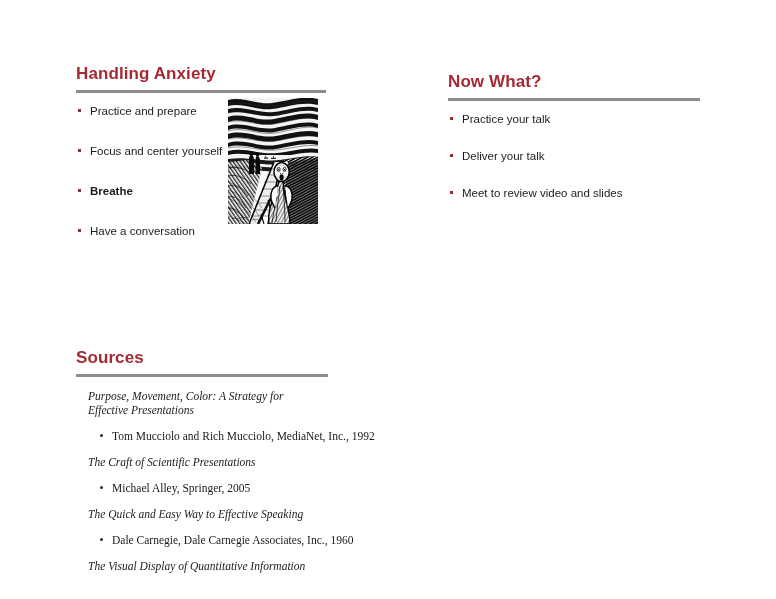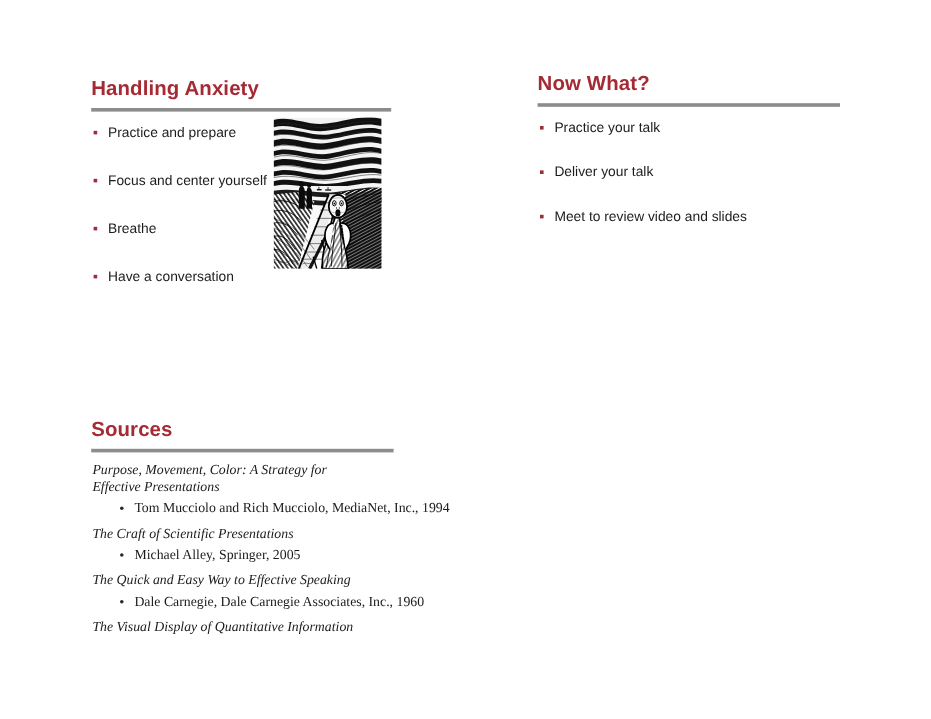--- a/index.html
+++ b/index.html
@@ -56,21 +56,21 @@
     width: 3px;
     height: 3px;
     background: #9b2f38;
   }
   .src-title {
     font-family: "Liberation Serif", serif;
     font-style: italic;
     font-size: 11.5px;
     line-height: 14px;
     color: #1a1a1a;
-    margin: 1px;
+    margin: 12px;
   }
   .src-title.two-line { max-width: 232px; }
   .src-author {
     position: relative;
     font-family: "Liberation Serif", serif;
     font-size: 11.5px;
     line-height: 14px;
     color: #1a1a1a;
     margin: 4px 0 0 0;
     padding-left: 36px;
@@ -101,21 +101,21 @@
   <div class="rule"></div>
   <ul class="bullets" style="margin-top:11px;">
     <li style="margin-bottom:26px;">
       <span class="bul"></span>
       <span>Practice and prepare</span>
     </li>
     <li style="margin-bottom:26px;">
       <span class="bul"></span>
       <span>Focus and center yourself</span>
     </li>
-    <li style="margin-bottom:26px;">
+    <li style="margin-bottom:26px;font-weight:bold;">
       <span class="bul"></span>
       <span>Breathe</span>
     </li>
     <li>
       <span class="bul"></span>
       <span>Have a conversation</span>
     </li>
   </ul>
 </div>
 
@@ -276,21 +276,21 @@
       </g>
 
       <g stroke="#1a1a1a" stroke-width="0.55" fill="none" opacity="0.8">
         <path d="M4,121 C7,119 9,122 12,120 C15,118 18,121 21,119"></path>
         <path d="M24,122 C27,120 30,123 33,121"></path>
       </g>
     </g>
   </svg>
 </div>
 
-<div class="panel" style="left:448px; top:60px; width:252px;">
+<div class="panel" style="left:448px; top:72px; width:252px;">
   <h2 class="heading">Now What?</h2>
   <div class="rule"></div>
   <ul class="bullets" style="margin-top:11px;">
     <li style="margin-bottom:23px;">
       <span class="bul"></span>
       <span>Practice your talk</span>
     </li>
     <li style="margin-bottom:23px;">
       <span class="bul"></span>
       <span>Deliver your talk</span>
@@ -305,21 +305,21 @@
 <div class="panel" style="left:76px; top:348px; width:252px;">
   <h2 class="heading">Sources</h2>
   <div class="rule"></div>
 
   <div style="margin-top:8px; width:300px;">
 
     <div class="src-group">
       <p class="src-title two-line">Purpose, Movement, Color: A Strategy for Effective Presentations</p>
       <p class="src-author">
         <span class="bul2"></span>
-        <span>Tom Mucciolo and Rich Mucciolo, MediaNet, Inc., 1994</span>
+        <span>Tom Mucciolo and Rich Mucciolo, MediaNet, Inc., 1992</span>
       </p>
     </div>
 
     <div class="src-group">
       <p class="src-title">The Craft of Scientific Presentations</p>
       <p class="src-author">
         <span class="bul2"></span>
         <span>Michael Alley, Springer, 2005</span>
       </p>
     </div>

